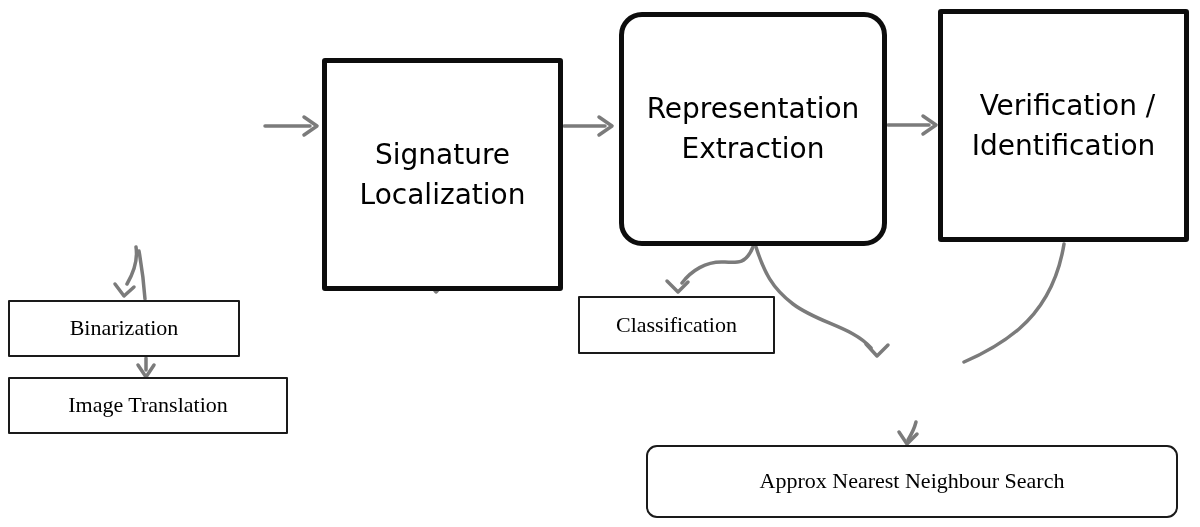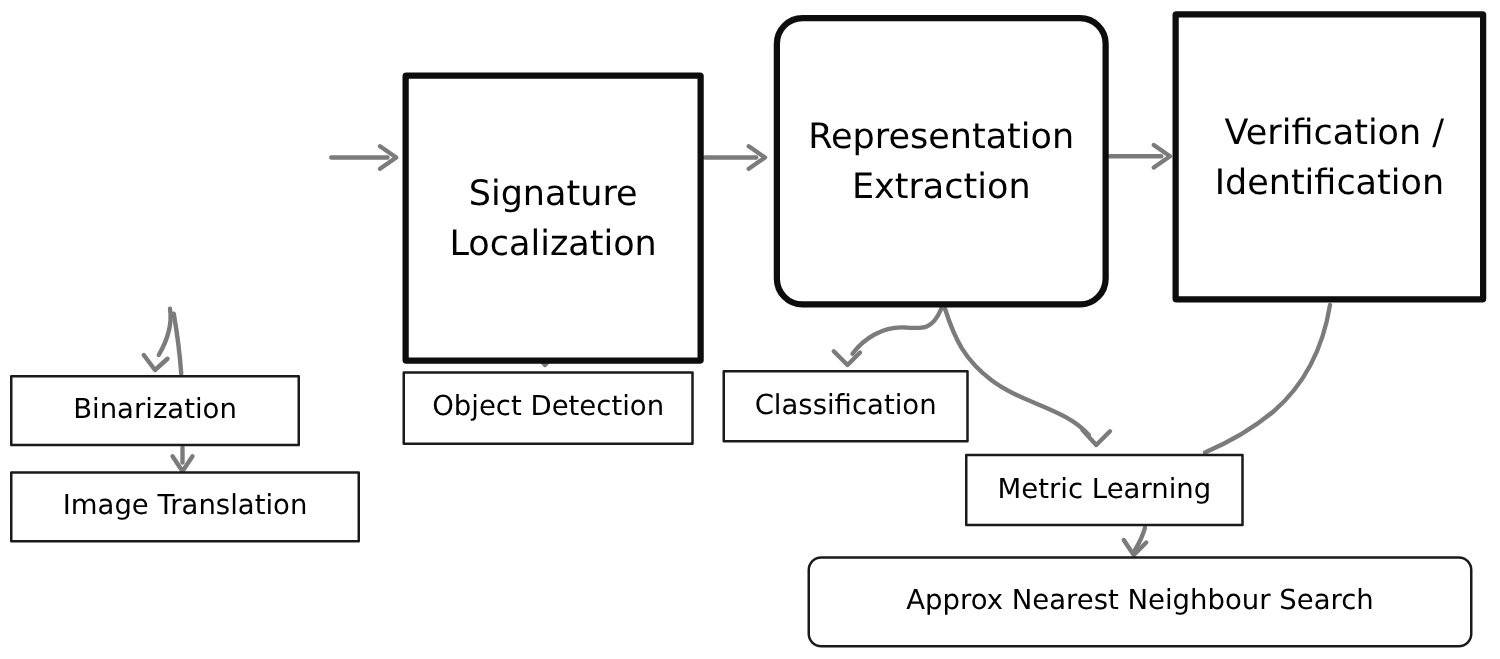--- a/index.html
+++ b/index.html
@@ -40,20 +40,21 @@
     border-radius:3px;
     font-size:28px;
     line-height:1.42;
   }
   .stage span{white-space:pre-line;}
   .tech{
     border:2px solid #1a1a1a;
     border-radius:1px;
     font-size:22px;
     line-height:1.2;
+    font-family:Liberation Serif, serif;
   }
   
   .s1{left:7px;  top:9px;  width:257px;height:236px;}
   .s2{left:322px;top:10px; width:241px;height:233px;margin-top:48px;}
   .s3{left:619px;top:12px; width:268px;height:234px;border-radius:23px;}
   .s4{left:938px;top:9px;  width:251px;height:233px;text-align:right;}
   
   .t1{left:8px;  top:300px;width:232px;height:57px;}
   .t2{left:8px;  top:377px;width:280px;height:57px;align-items:center;}
   .t3{left:322px;top:297px;width:233px;height:59px;}
@@ -109,26 +110,20 @@
     <span>Verification /
 Identification</span>
   </div>
 
   <div class="node tech t1">
     <span>Binarization</span>
   </div>
   <div class="node tech t2">
     <span>Image Translation</span>
   </div>
-  <div class="node tech t3">
-    <span>Object Detection</span>
-  </div>
   <div class="node tech t4">
     <span>Classification</span>
-  </div>
-  <div class="node tech t5">
-    <span>Metric Learning</span>
   </div>
   <div class="node tech t6">
     <span>Approx Nearest Neighbour Search</span>
   </div>
 
 </div>
 
 </body></html>

